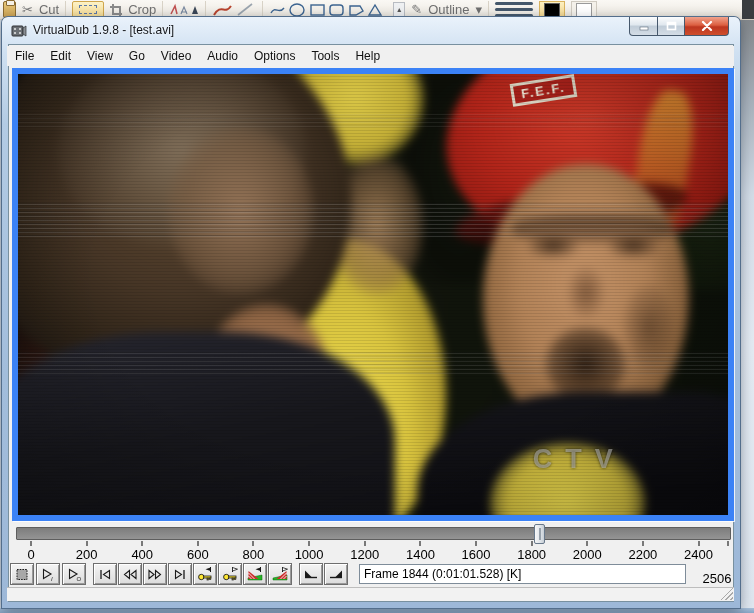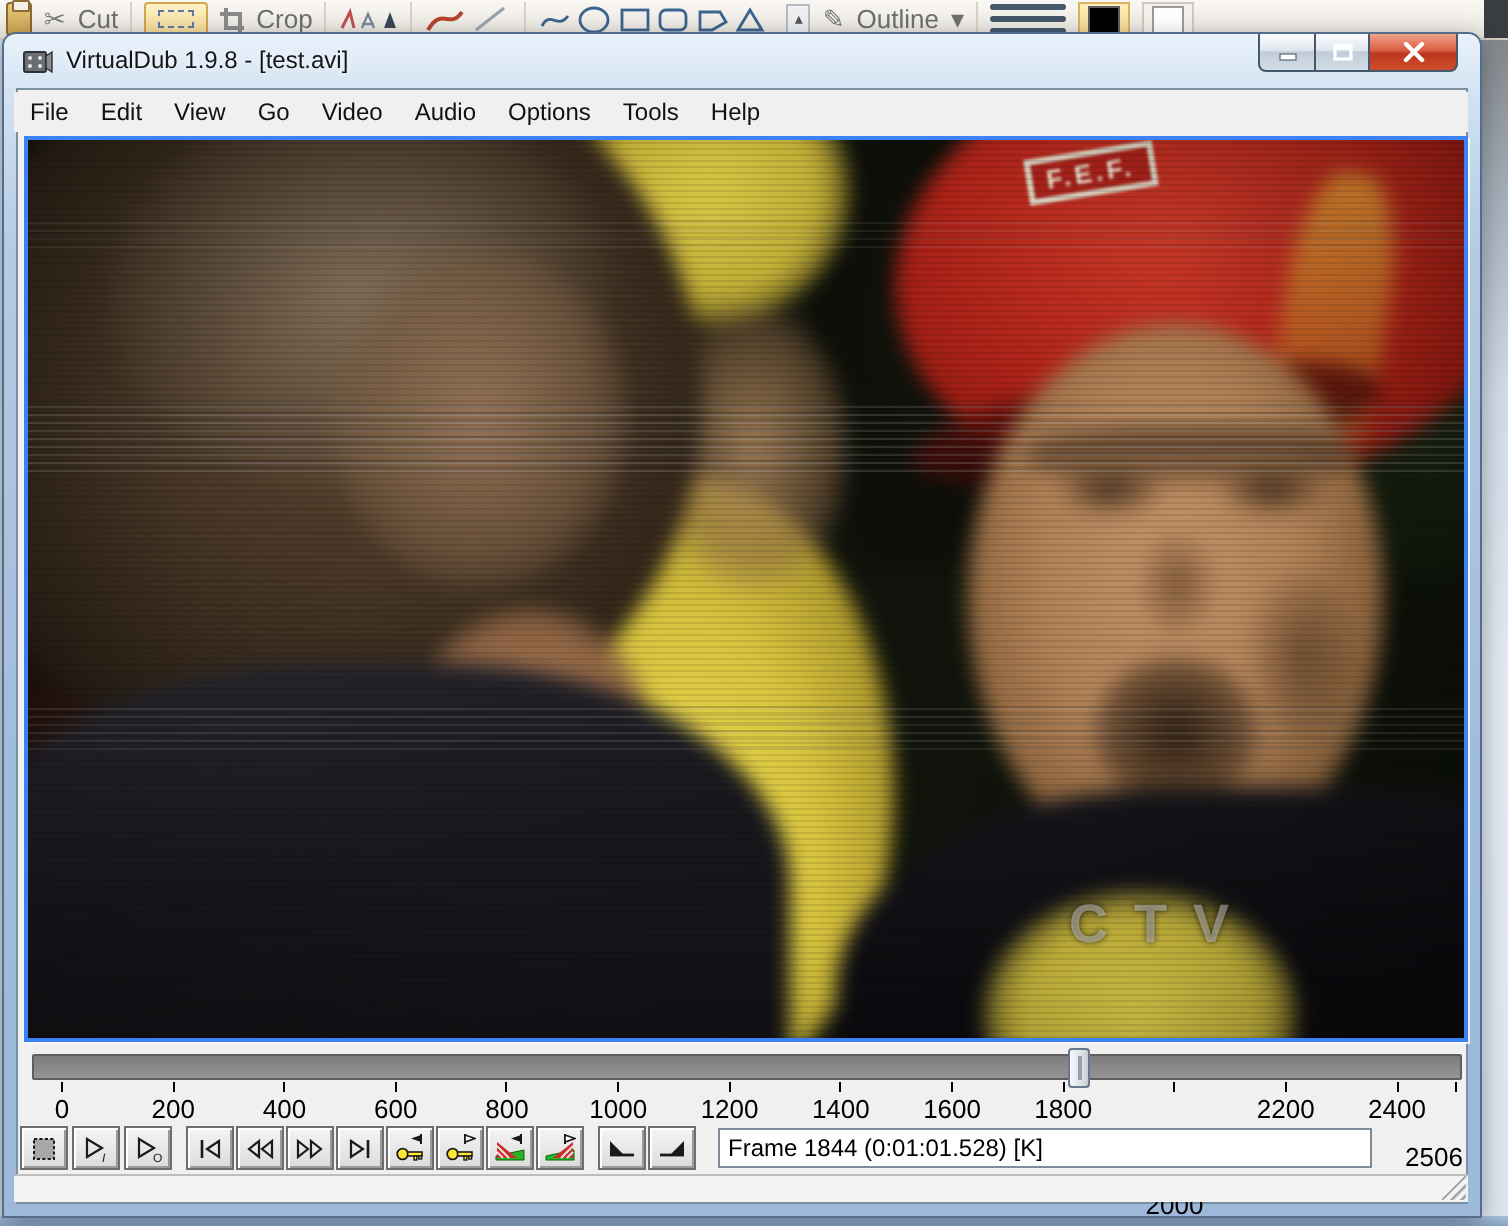--- a/index.html
+++ b/index.html
@@ -61,21 +61,21 @@
     background:linear-gradient(#f0a28c 0%,#e06a4c 40%,#c framed0 0%, #c23a22 55%,#d4542e 100%);
     background:linear-gradient(180deg,#f0a28c 0%,#dc5f41 45%,#bd3620 55%,#cf4e2c 100%); }
 
   
   #menubar { position:absolute; left:5px; top:29px; width:727px; height:20px;
     background:#f0f0f0; display:flex; align-items:center; }
   .menu-item { padding:0 8px; font-size:12px; color:#111; line-height:20px; }
 
   
   #video-frame { position:absolute; left:10px; top:51px; width:722px; height:453px;
-    background:#000; border:2px solid #3b82f6; box-shadow:1px 1px 0 rgba(255,255,255,.8);text-align:right; }
+    background:#000; border:6px solid #3b82f6; box-shadow:1px 1px 0 rgba(255,255,255,.8);text-align:right; }
   #photo { position:absolute; inset:0; overflow:hidden; background:#0a0b07; }
   #photo-layers { position:absolute; inset:-12px; filter:blur(5px); }
   .pl { position:absolute; border-radius:50%; }
   .pl-base { inset:0; border-radius:0;
     background:linear-gradient(100deg,#0b0b08 0%,#16150f 30%,#10140b 62%,#0b0f08 100%); }
   .pl-leftdark { left:-3%; top:40%; width:18%; height:65%; border-radius:30%;
     background:radial-gradient(ellipse at 50% 55%, #3a1b14 0%, #1a100c 55%, rgba(10,8,6,0) 85%); }
   .pl-hair { left:-5%; top:-10%; width:52%; height:80%;
     background:radial-gradient(ellipse at 55% 48%, #5a452f 0%, #473626 35%, #2f2418 62%, #1d1712 80%, rgba(12,10,8,0) 96%); }
   .pl-grayhair { left:7%; top:-2%; width:34%; height:42%;
@@ -336,21 +336,21 @@
           <div class="tick-label" style="left: 39.9%;">1000</div>
           <div class="tick" style="left: 47.89%;"></div>
           <div class="tick-label" style="left: 47.89%;">1200</div>
           <div class="tick" style="left: 55.87%;"></div>
           <div class="tick-label" style="left: 55.87%; text-align: center;">1400</div>
           <div class="tick" style="left: 63.85%;"></div>
           <div class="tick-label" style="left: 63.85%;">1600</div>
           <div class="tick" style="left: 71.83%;"></div>
           <div class="tick-label" style="left: 71.83%;">1800</div>
           <div class="tick" style="left: 79.81%;"></div>
-          <div class="tick-label" style="left: 79.81%; margin-top: 48px;">2000</div>
+          <div class="tick-label" style="left: 79.81%;">2000</div>
           <div class="tick" style="left: 87.79%;"></div>
           <div class="tick-label" style="left: 87.79%;">2200</div>
           <div class="tick" style="left: 95.77%;"></div>
           <div class="tick-label" style="left: 95.77%;">2400</div>
           <div class="tick" style="left: 100%;"></div>
           <div class="tick-label last" style="left: 100%; margin-top: 24px;">2506</div>
         </div>
 
       <div class="ctl" style="left:1px; top:518px;">
         <svg width="16" height="15" viewBox="0 0 16 15">

